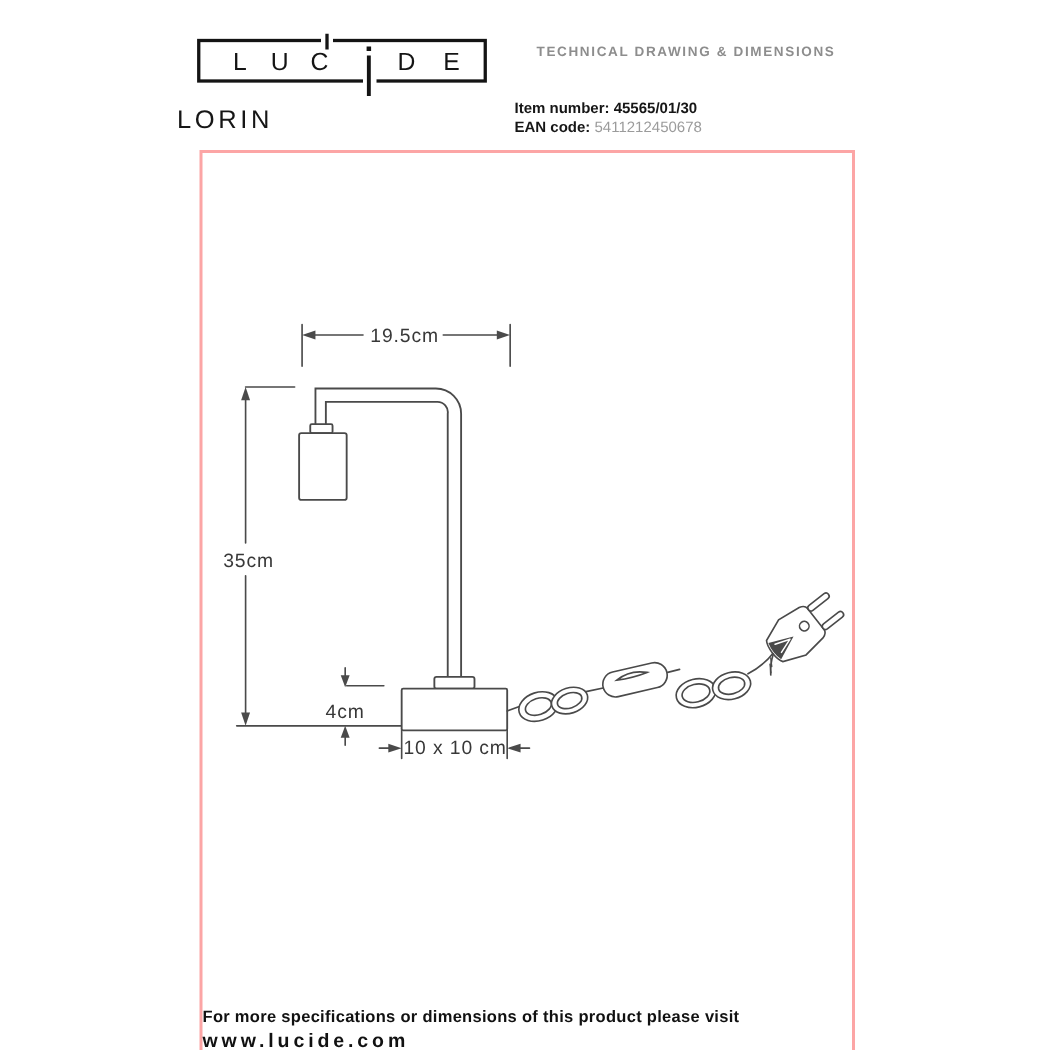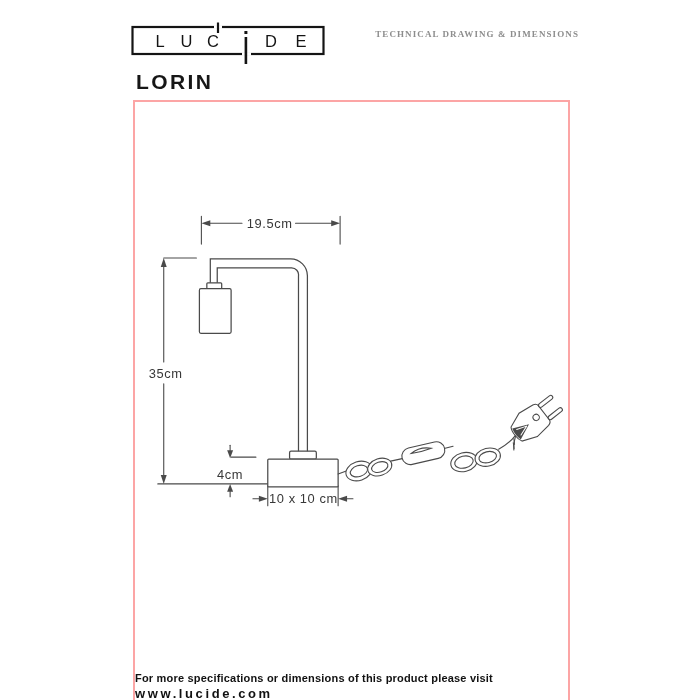--- a/index.html
+++ b/index.html
@@ -5,25 +5,25 @@
   html,body { margin:0; padding:0; background:#ffffff; }
   body {
     width:700px; height:700px; position:relative; overflow:hidden;
     font-family:"Liberation Sans", sans-serif; color:#1c1c1c;
   }
   .abs { position:absolute; }
 
   
   .logo-svg { left:131px; top:22px; width:196px; height:46px; }
   .section-label {
-    right:121px; top:29px; font-size:9px; letter-spacing:1.1px;
-    color:#8d8d8d; font-weight:bold;font-family:Liberation Serif, serif;
+    right:143px; top:29px; font-size:9px; letter-spacing:1.1px;
+    color:#8d8d8d; font-weight:bold;
   }
   .product-name {
-    left:136px; top:70px; font-size:21px; font-weight:bold; letter-spacing:2.4px;
+    left:118px; top:70px; font-size:17px; font-weight:normal; letter-spacing:2.4px;
     color:#161616;
   }
   .product-info { left:343px; top:66px; font-size:10px; line-height:13px; }
   .product-info .lbl { font-weight:bold; color:#161616; }
   .product-info .val-bold { font-weight:bold; color:#161616; }
   .product-info .val-grey { color:#9b9b9b; font-weight:normal; }
 
   
   .drawing-frame {
     left:133px; top:100px; width:437px; height:660px;
@@ -63,20 +63,30 @@
 
     <line x1="87" y1="0.5" x2="87" y2="11" stroke="#141414" stroke-width="2.2"></line>
     <text class="logo-letter" x="140" y="24.5" text-anchor="middle">D</text>
     <text class="logo-letter" x="170" y="24.5" text-anchor="middle">E</text>
   </svg>
 
   <div class="abs section-label">TECHNICAL DRAWING &amp; DIMENSIONS</div>
 
   <div class="abs product-name">LORIN</div>
 
+  <div class="abs product-info">
+    <div>
+      <span class="lbl">Item number:</span>
+      <span class="val-bold">45565/01/30</span>
+    </div>
+    <div>
+      <span class="lbl">EAN code:</span>
+      <span class="val-grey">5411212450678</span>
+    </div>
+  </div>
 
   <div class="abs drawing-frame">
     <svg viewBox="0 0 437 530">
       <g stroke="#4a4a4a" stroke-width="1.1" fill="none" stroke-linecap="round">
 
         <g>
           <path d="M67,115 V143 M207,115 V143"></path>
           <path d="M75,122 H108 M162,122 H199"></path>
           <path d="M67,122 l9,-3 v6 z" fill="#4a4a4a" stroke="none"></path>
           <path d="M207,122 l-9,-3 v6 z" fill="#4a4a4a" stroke="none"></path>

